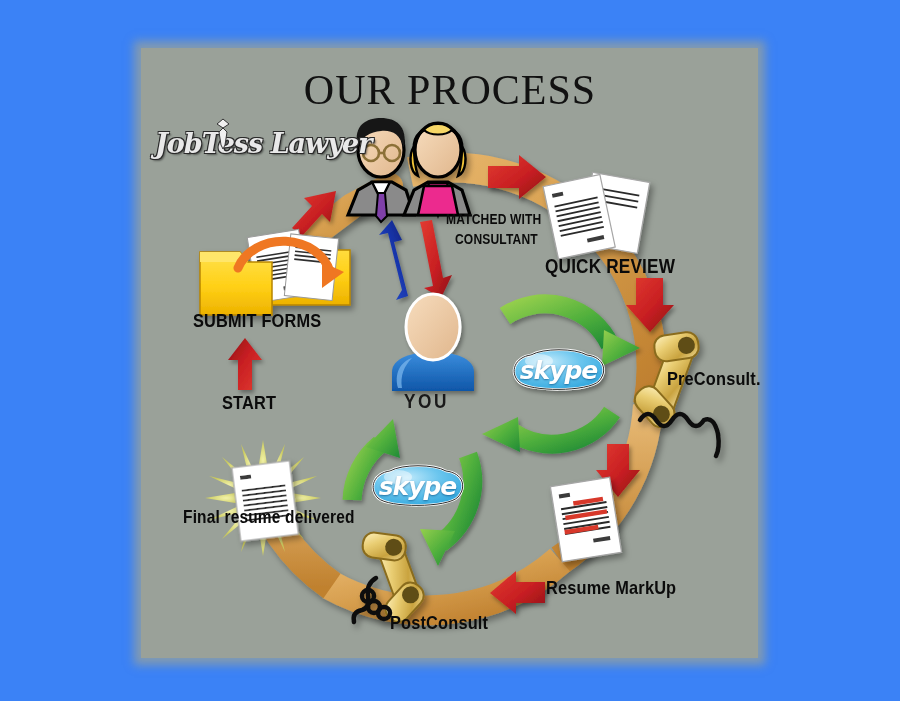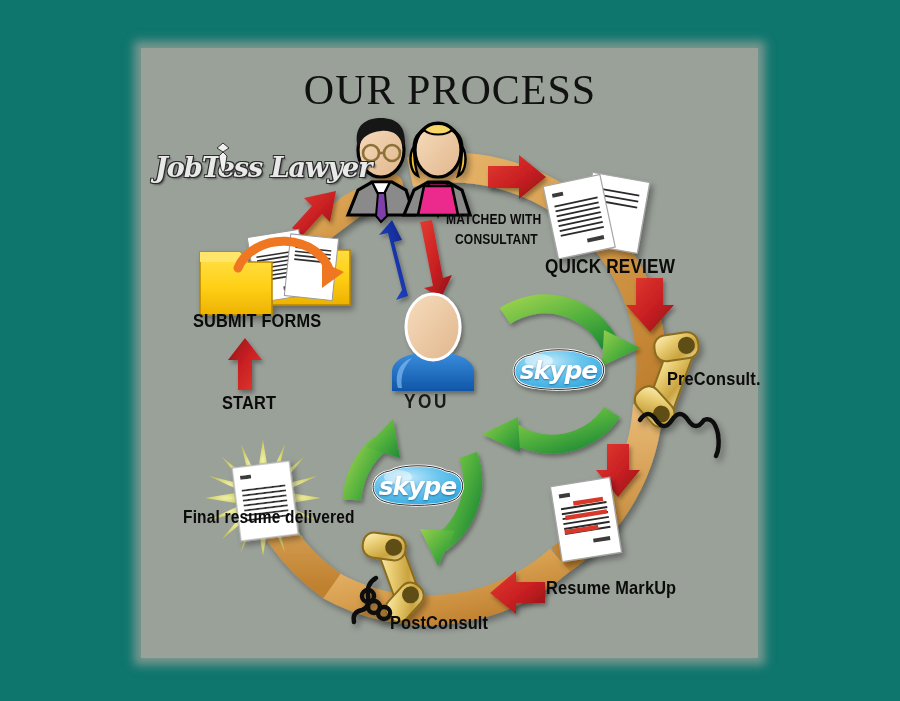--- a/index.html
+++ b/index.html
@@ -1,38 +1,38 @@
 <!DOCTYPE html>
 <html><head>
 <meta charset="utf-8">
 <title>Our Process Diagram</title>
 <style>
   html,body{margin:0;padding:0;background:#ffffff;}
   body{width:900px;height:701px;overflow:hidden;font-family:"Liberation Sans",sans-serif;}
-  #stage{position:relative;width:900px;height:701px;background:#0f766e;}
+  #stage{position:relative;width:900px;height:701px;background:#3b82f6;}
 
   
   .panel{
     position:absolute;left:141px;top:48px;width:617px;height:610px;
     background:#9aa199;
     filter:blur(0px);
     box-shadow:0 0 9px 7px rgba(154,161,153,.75);
   }
 
   
   .title{
     position:absolute;left:0;top:66px;width:900px;text-align:center;
     font-family:"Liberation Serif",serif;
     font-size:42px;letter-spacing:1px;color:#111;
     font-variant:small-caps;font-weight:400;
   }
 
   
   .logo{
-    position:absolute;left:155px;top:152px;width:200px;height:44px;
+    position:absolute;left:155px;top:128px;width:200px;height:44px;
     font-family:"DejaVu Serif",serif;font-weight:700;font-style:italic;
     font-size:27px;color:#e9e9e9;letter-spacing:-1px;
     text-shadow:1px 1px 0 #2b2b2b,-1px -1px 0 #2b2b2b,1px -1px 0 #2b2b2b,-1px 1px 0 #2b2b2b,2px 2px 2px rgba(0,0,0,.45);
     white-space:nowrap;
   }
   .logo .tie{position:absolute;left:60px;top:-9px;width:16px;height:30px;}
 
   
   .lbl{
     position:absolute;color:#0b0b0b;font-weight:700;

